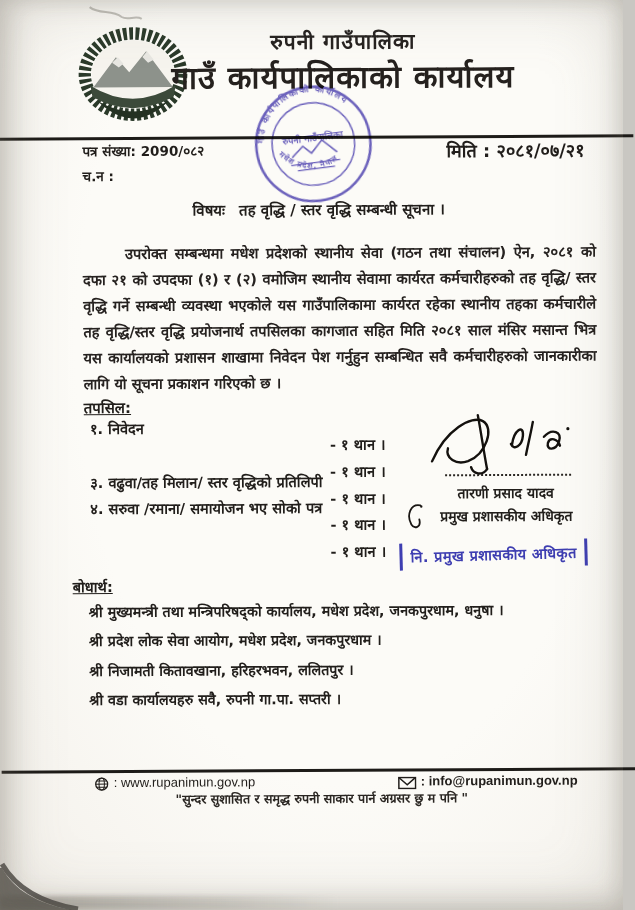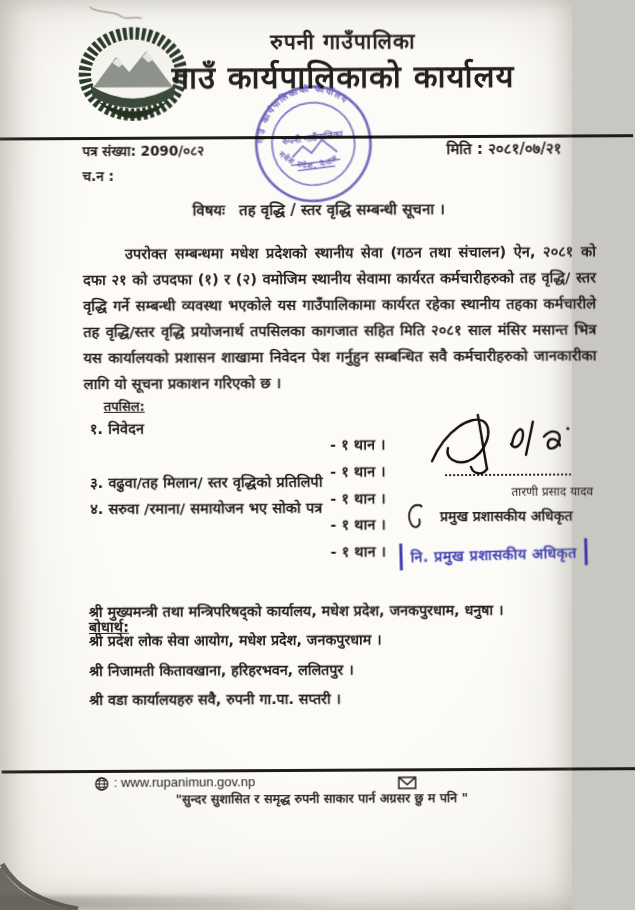--- a/index.html
+++ b/index.html
@@ -2,21 +2,21 @@
 <html><head>
 <meta charset="utf-8">
 <style>
   html,body{margin:0;padding:0;}
   body{
     width:635px;height:910px;overflow:hidden;
     background:#c9c7c2;
     font-family:"DejaVu Sans","Liberation Sans",sans-serif;
   }
   .page{
-    position:relative;width:572px;height:910px;
+    position:relative;width:623px;height:910px;
     background:radial-gradient(ellipse at 55% 38%, #fcfbf7 55%, #f3f0ea 100%);
     color:#211e1b;
   }
   .vignette{
     position:absolute;inset:0;pointer-events:none;z-index:40;
     box-shadow:
       inset 0 0 70px rgba(110,104,94,.20),
       inset 14px 0 26px rgba(110,104,94,.17),
       inset -8px 0 18px rgba(110,104,94,.10),
       inset 0 -12px 26px rgba(110,104,94,.14);
@@ -35,63 +35,63 @@
   }
   .round-stamp{
     position:absolute;left:250px;top:80px;width:130px;height:128px;z-index:5;
     mix-blend-mode:multiply;opacity:.82;transform:rotate(-7deg);
     filter:blur(.35px);
   }
   .header-line{position:absolute;left:0;top:136px;width:635px;height:3px;background:#1d1b18;}
 
   
   .ref-line{position:absolute;left:84px;top:141px;font-size:13.5px;font-weight:700;}
-  .date-line{position:absolute;left:448px;top:139px;font-size:15px;font-weight:700;}
+  .date-line{position:absolute;left:448px;top:139px;font-size:18px;font-weight:700;}
   .dispatch-line{position:absolute;left:84px;top:166px;font-size:13.5px;font-weight:700;}
 
   
   .subject{position:absolute;left:60px;top:199px;width:520px;text-align:center;
     font-size:15px;font-weight:700;}
   .subject .lbl{margin-right:14px;}
 
   
   .body-par{
     position:absolute;left:84px;top:240px;width:513px;
     font-size:14.6px;font-weight:600;line-height:26px;
     text-align:justify;text-indent:42px;color:#262220;
   }
 
   
-  .schedule-head{position:absolute;left:84px;top:396px;font-size:13px;font-weight:700;
-    text-decoration:underline;margin-left:20px;}
+  .schedule-head{position:absolute;left:84px;top:396px;font-size:15px;font-weight:700;
+    text-decoration:underline;}
   .schedule{position:absolute;left:84px;top:417px;width:440px;font-size:14.6px;font-weight:600;}
   .schedule-row{position:relative;height:26.8px;}
   .row-main{position:absolute;left:6px;top:0;white-space:nowrap;}
   .row-qty{position:absolute;left:246px;top:17px;white-space:nowrap;}
 
   
   .sig-scribble{position:absolute;left:420px;top:412px;width:192px;height:64px;z-index:6;}
   .sig-dots{position:absolute;left:445px;top:475px;width:126px;height:0;
     border-bottom:2.6px dotted #2b2723;}
-  .sig-name{position:absolute;left:418px;top:484px;width:175px;text-align:right;
-    font-size:12px;font-weight:400;}
+  .sig-name{position:absolute;left:418px;top:484px;width:175px;text-align:center;
+    font-size:14px;font-weight:700;}
   .sig-desig{position:absolute;left:400px;top:507px;width:212px;text-align:center;
     font-size:14px;font-weight:700;}
   .sig-curl{position:absolute;left:404px;top:503px;width:20px;height:30px;}
   .desig-stamp{
     position:absolute;left:399px;top:542px;z-index:6;
     color:#2d2dab;font-size:14.5px;font-weight:700;letter-spacing:.4px;
     border-left:3px solid #2d2dab;border-right:3px solid #2d2dab;
     padding:3px 8px 4px 8px;transform:rotate(-1.3deg);
     mix-blend-mode:multiply;opacity:.92;white-space:nowrap;
   }
 
   
-  .cc-head{position:absolute;left:88px;top:575px;font-size:14.6px;font-weight:700;
-    text-decoration:underline;margin-top:40px;}
+  .cc-head{position:absolute;left:72px;top:575px;font-size:14.6px;font-weight:700;
+    text-decoration:underline;}
   .cc-list{position:absolute;left:88px;top:597px;width:520px;font-size:14.3px;
     font-weight:600;line-height:29.4px;}
   .cc-item{white-space:nowrap;}
 
   
   .footer-line{position:absolute;left:0;top:769px;width:635px;height:2.6px;background:#1d1b18;}
   .globe{position:absolute;left:93px;top:776px;width:14px;height:14px;}
   .website{position:absolute;left:112px;top:774px;font-size:13px;font-weight:400;
     font-family:"Liberation Sans","DejaVu Sans",sans-serif;}
   .envelope{position:absolute;left:396px;top:777px;width:19px;height:13px;}
@@ -219,20 +219,23 @@
       <ellipse cx="7" cy="7" rx="2.7" ry="6" fill="none" stroke="#201d1a" stroke-width="1"></ellipse>
       <path d="M1,7 H13 M2,3.8 H12 M2,10.2 H12" stroke="#201d1a" stroke-width="1"></path>
     </svg>
     <div class="website">
       <span>: </span><span>www.rupanimun.gov.np</span>
     </div>
     <svg class="envelope" viewBox="0 0 20 14">
       <path d="M1,1 H19 V13 H1 Z" fill="none" stroke="#201d1a" stroke-width="1.6"></path>
       <path d="M1,1 L10,9 L19,1" fill="none" stroke="#201d1a" stroke-width="1.6"></path>
     </svg>
+    <div class="email">
+      <span>: </span><span>info@rupanimun.gov.np</span>
+    </div>
     <div class="slogan">"सुन्दर  सुशासित र समृद्ध रुपनी साकार पार्न अग्रसर छु म पनि "</div>
 
     <svg class="scribble-top" viewBox="0 0 60 24">
       <path d="M4,6 C14,14 26,8 36,16 C42,20 50,14 56,18" fill="none" stroke="#7d7a72" stroke-width="2"></path>
     </svg>
   </div>
 
   <div class="bottom-smudge"></div>
   <svg class="corner-art" viewBox="0 0 90 60">
     <path d="M2,18 C14,40 38,54 72,60 L0,60 L0,18 Z" fill="#56534e" opacity=".85"></path>

